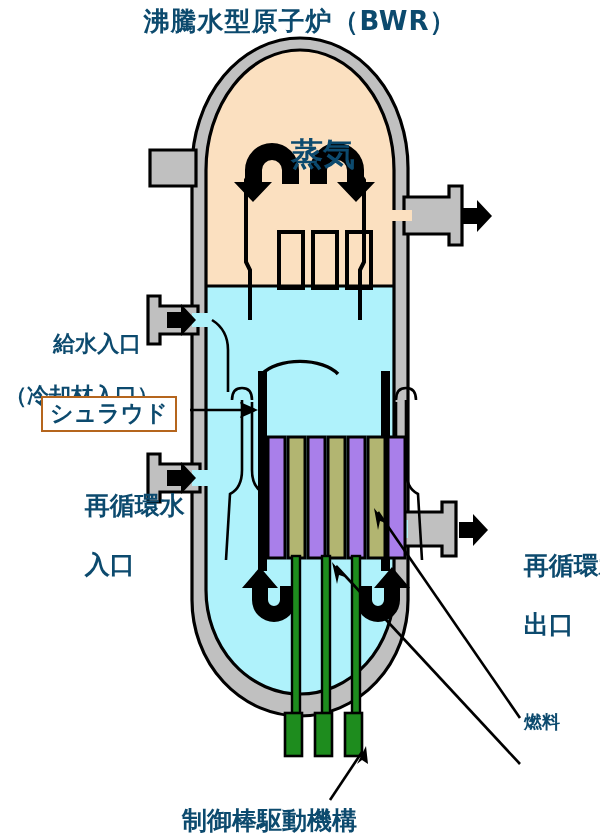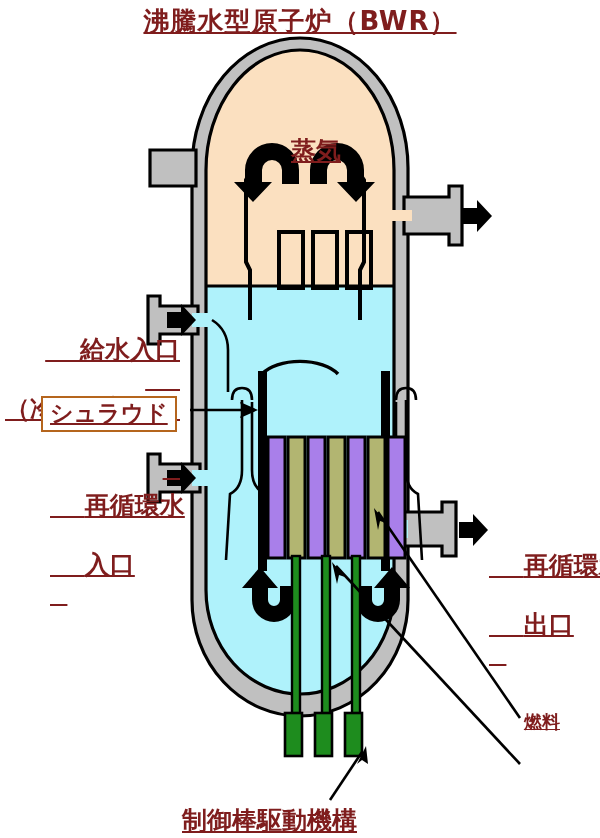--- a/index.html
+++ b/index.html
@@ -25,45 +25,44 @@
     position: absolute;
     left: 0; top: 0;
     width: 600px;
     height: 838px;
     display: block;
   }
   .lbl {
     position: absolute;
     font-family: "DejaVu Sans", "Liberation Sans", sans-serif;
     font-weight: 700;
-    color: #7f1d1d;
+    color: #0c4a6e;
     white-space: pre;
     line-height: 1.18;
     letter-spacing: 0px;
-    text-decoration: underline;
   }
   #title {
     left: 0; top: 6px;
     width: 600px;
     text-align: center;
     font-size: 26px;
     letter-spacing: 1px;
   }
   #steam-label {
     left: 291px; top: 136px;
-    font-size: 25px;
+    font-size: 32px;
   }
   #steam-outlet-label {
     left: 489px; top: 208px;
     font-size: 25px;
   }
   #feedwater-label {
     left: 5px; top: 305px;
-    font-size: 25px;
-    text-align: right;
+    font-size: 22px;
+    text-align: center;
   }
   #feedwater-label .l2 { display:block; }
   #shroud-label-box {
     left: 41px; top: 396px;
     font-size: 23px;
     border: 2px solid #b5651d;
     background: #ffffff;
     padding: 2px 7px 3px 7px;
     text-align: center;
   }

